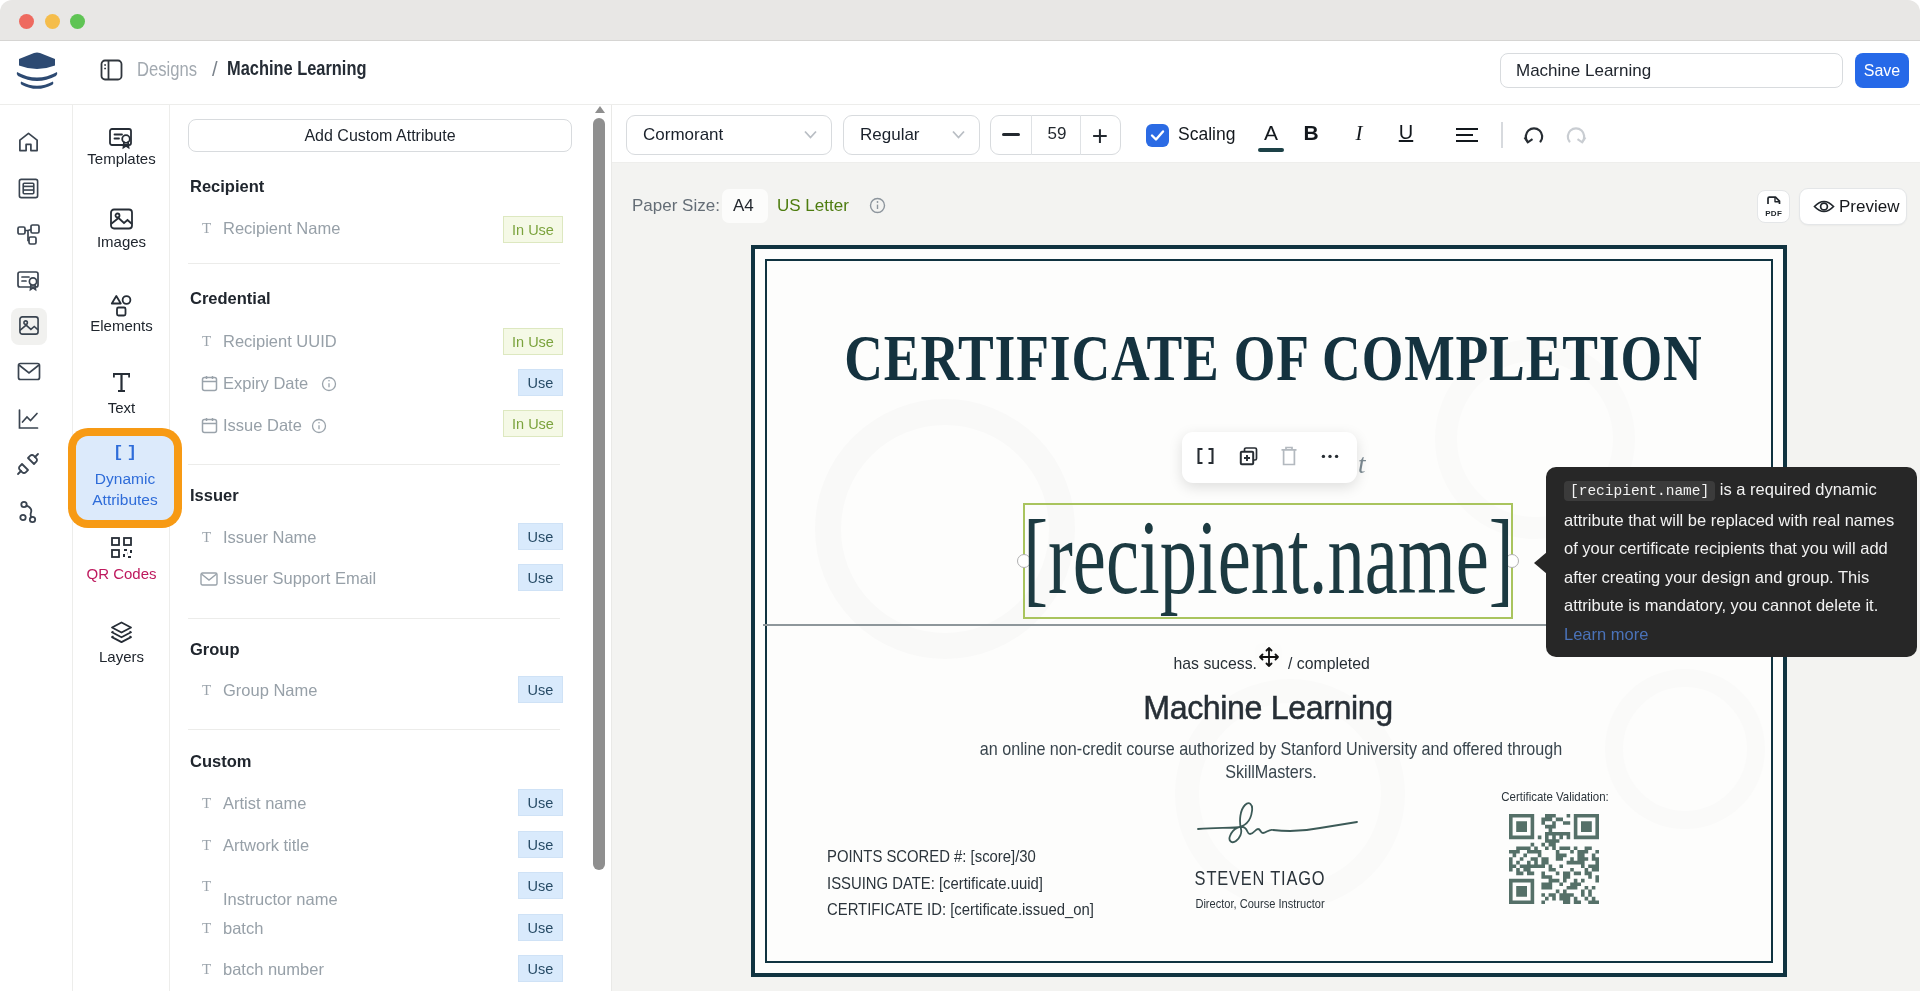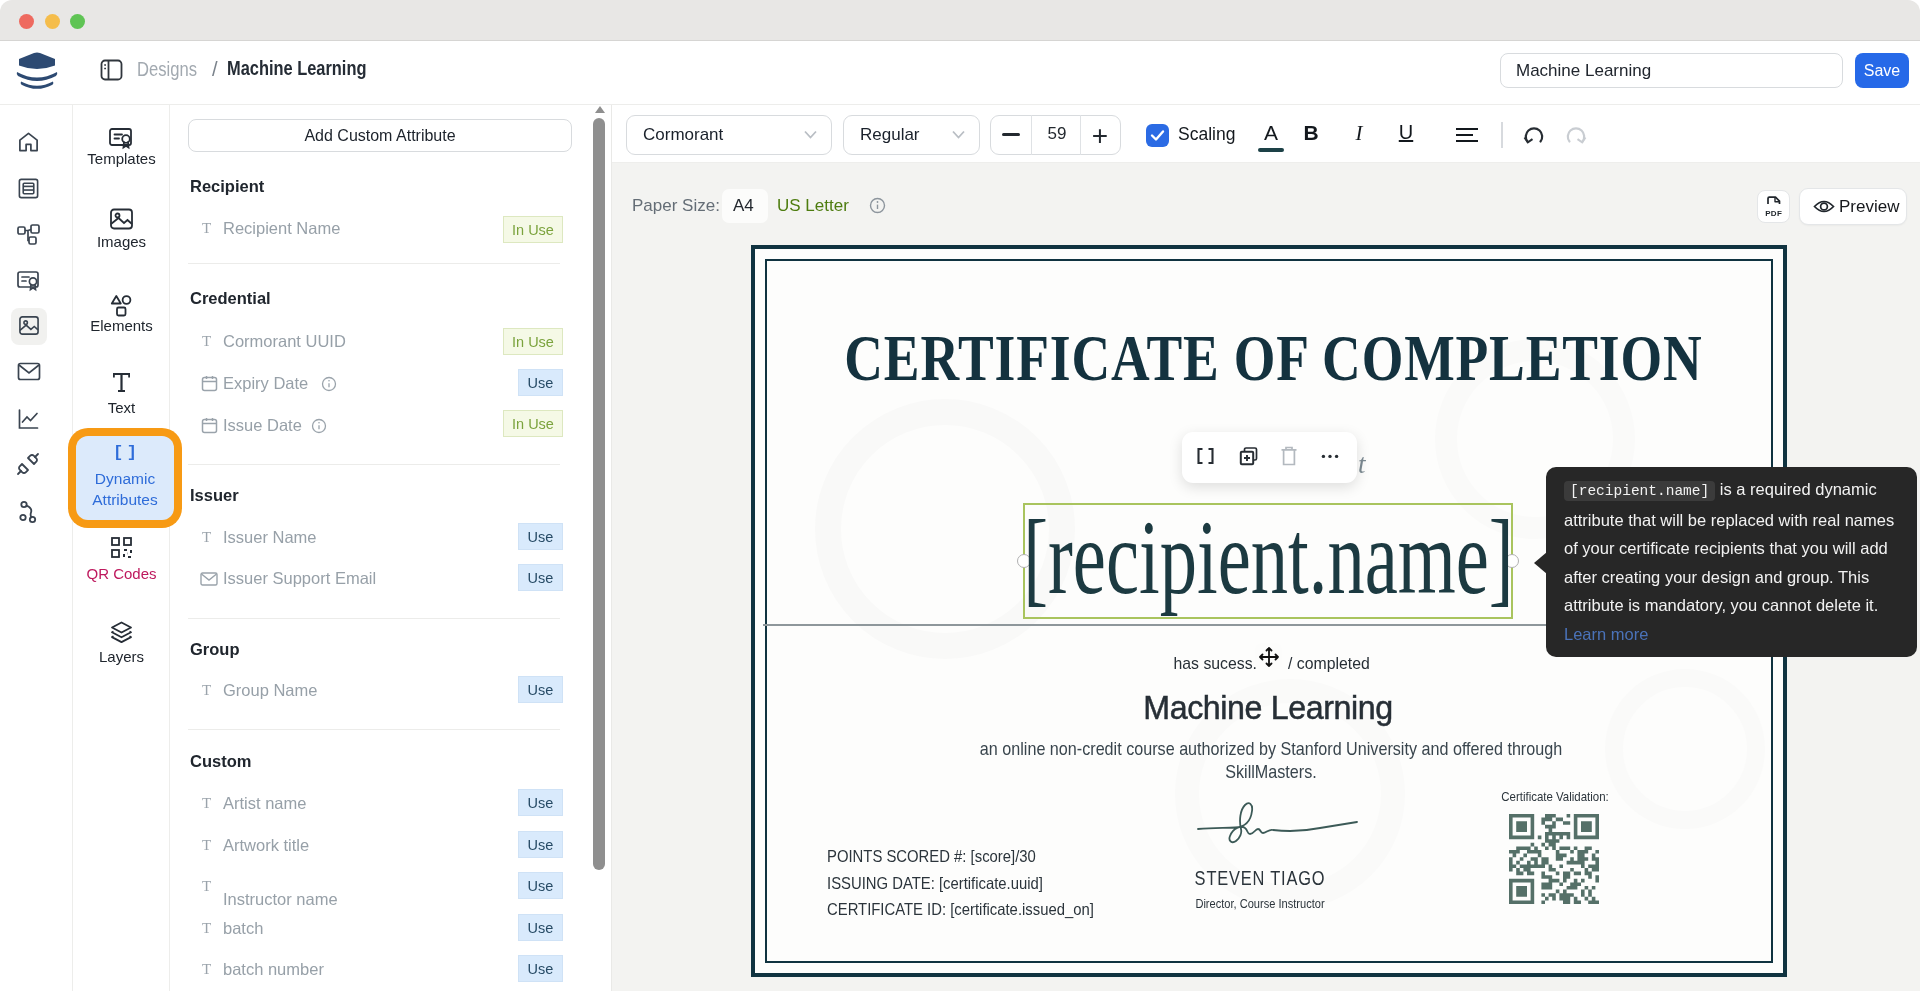--- a/index.html
+++ b/index.html
@@ -186,21 +186,21 @@
 <div class="abs" style="left:73px;top:648px;width:97px;text-align:center;font-size:15px;color:#20262e;">Layers</div>
 
 <div class="abs sel" style="left:188px;top:119px;width:384px;height:33px;justify-content:center;font-size:16px;color:#1c222b;border-radius:8px;">Add Custom Attribute</div>
 <div class="sechead" style="left:190px;top:177px;">Recipient</div>
 <div class="rowico" style="left:202px;top:220px;font-size:15px;font-family:'Liberation Serif',serif;">T</div>
 <div class="rowtxt" style="left:223px;top:219px;">Recipient Name</div>
 <div class="pill inuse" style="left:503px;top:216px;">In Use</div>
 <div class="divider" style="top:263px;"></div>
 <div class="sechead" style="left:190px;top:289px;">Credential</div>
 <div class="rowico" style="left:202px;top:333px;font-size:15px;font-family:'Liberation Serif',serif;">T</div>
-<div class="rowtxt" style="left:223px;top:332px;">Cormorant UUID</div>
+<div class="rowtxt" style="left:223px;top:332px;">Recipient UUID</div>
 <div class="pill inuse" style="left:503px;top:328px;">In Use</div>
 <div class="rowico" style="left:201px;top:375px;">
     <svg width="17" height="17" viewBox="0 0 17 17" fill="none" stroke="#9aa3ab" stroke-width="1.5">
       <rect x="1.5" y="2.5" width="14" height="13" rx="2"></rect>
       <line x1="1.5" y1="6.5" x2="15.5" y2="6.5"></line>
       <line x1="5.5" y1="1" x2="5.5" y2="4"></line>
       <line x1="11.5" y1="1" x2="11.5" y2="4"></line>
     </svg>
   </div>
 <div class="rowtxt" style="left:223px;top:374px;">Expiry Date</div>

